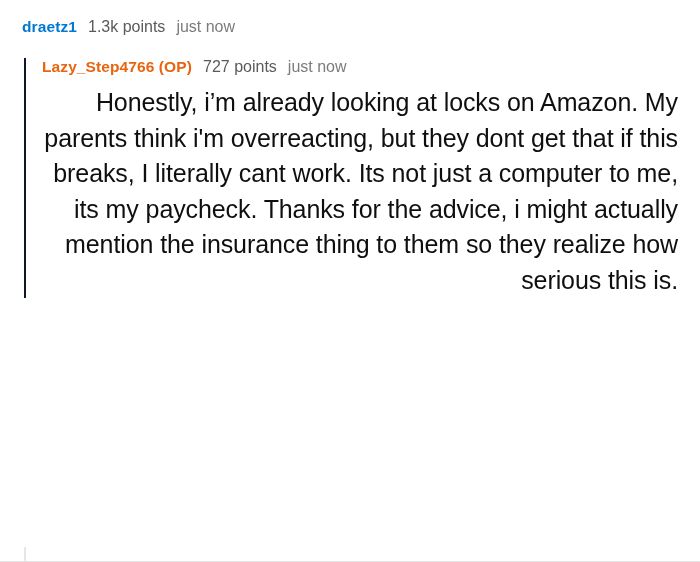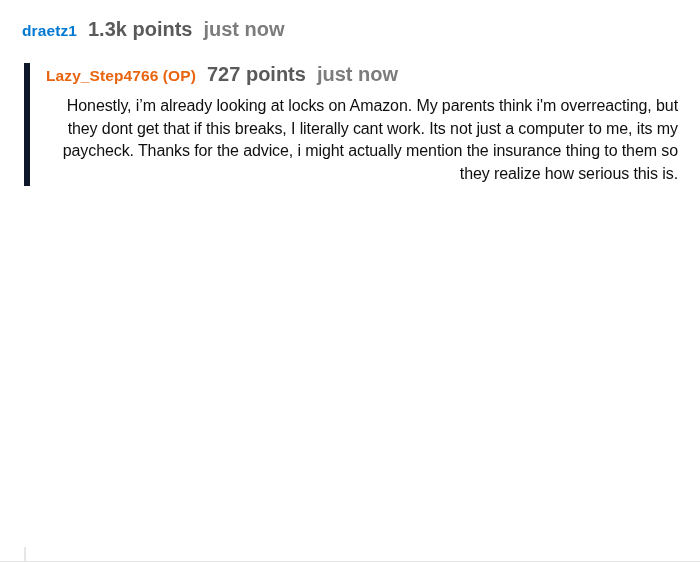--- a/index.html
+++ b/index.html
@@ -32,46 +32,46 @@
   .author {
     font-size: 15.5px;
     font-weight: bold;
     color: #0079d3;
     letter-spacing: 0.1px;
   }
   .author.op {
     color: #e8640f;
   }
   .meta {
-    font-size: 20px;
+    font-size: 16px;
     color: #7c7c7c;
-    font-weight: bold;
+    font-weight: normal;
   }
   .meta.points {
     color: #5a5a5a;
   }
   .body-text {
     font-size: 22.5px;
     line-height: 1.40;
     color: #0f0f10;
     letter-spacing: -0.1px;
     margin: 0;
     word-wrap: break-word;
   }
   .reply {
     margin-top: 22px;
     padding-left: 16px;
-    border-left: 6px solid #0f172a;
+    border-left: 2px solid #0f172a;
     margin-left: 2px;
   }
   .reply .comment-header {
     margin-bottom: 9px;
   }
   .reply .body-text {
-    font-size: 16px;
+    font-size: 25px;
     line-height: 1.42;
   }
   .bottom-rule {
     position: absolute;
     left: 0;
     right: 0;
     bottom: 0;
     height: 1px;
     background: #e4e4e4;
   }

